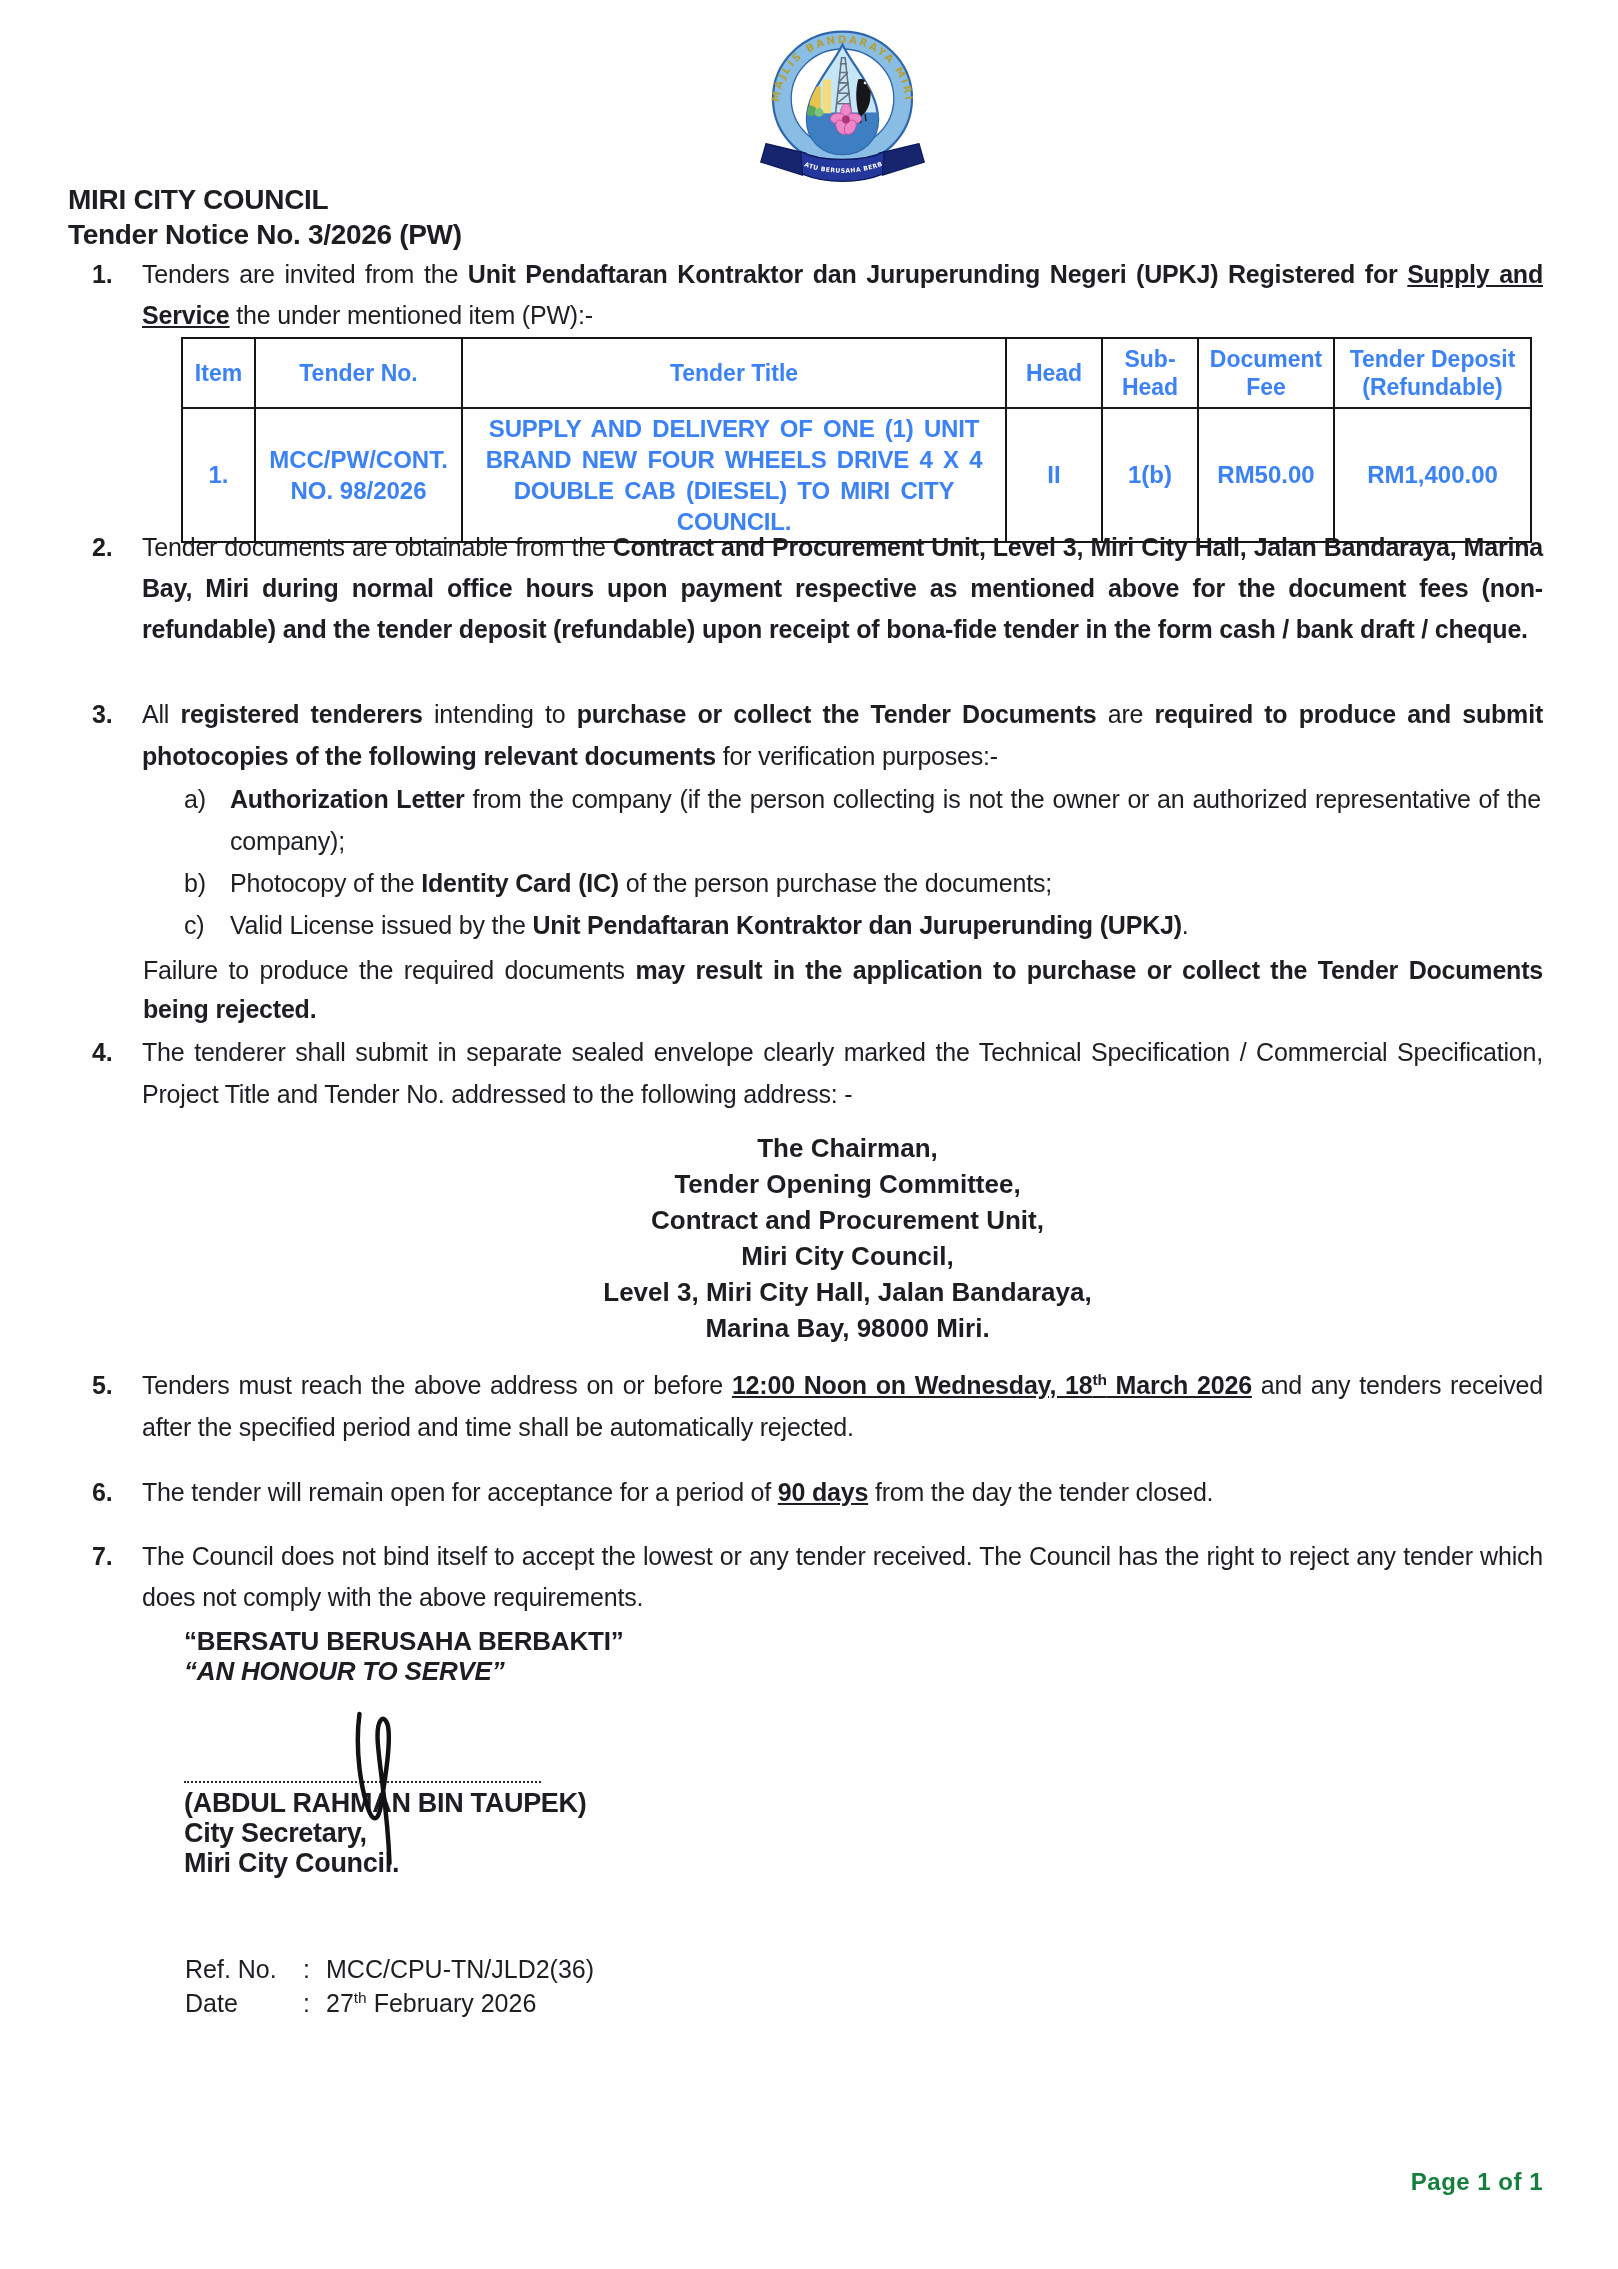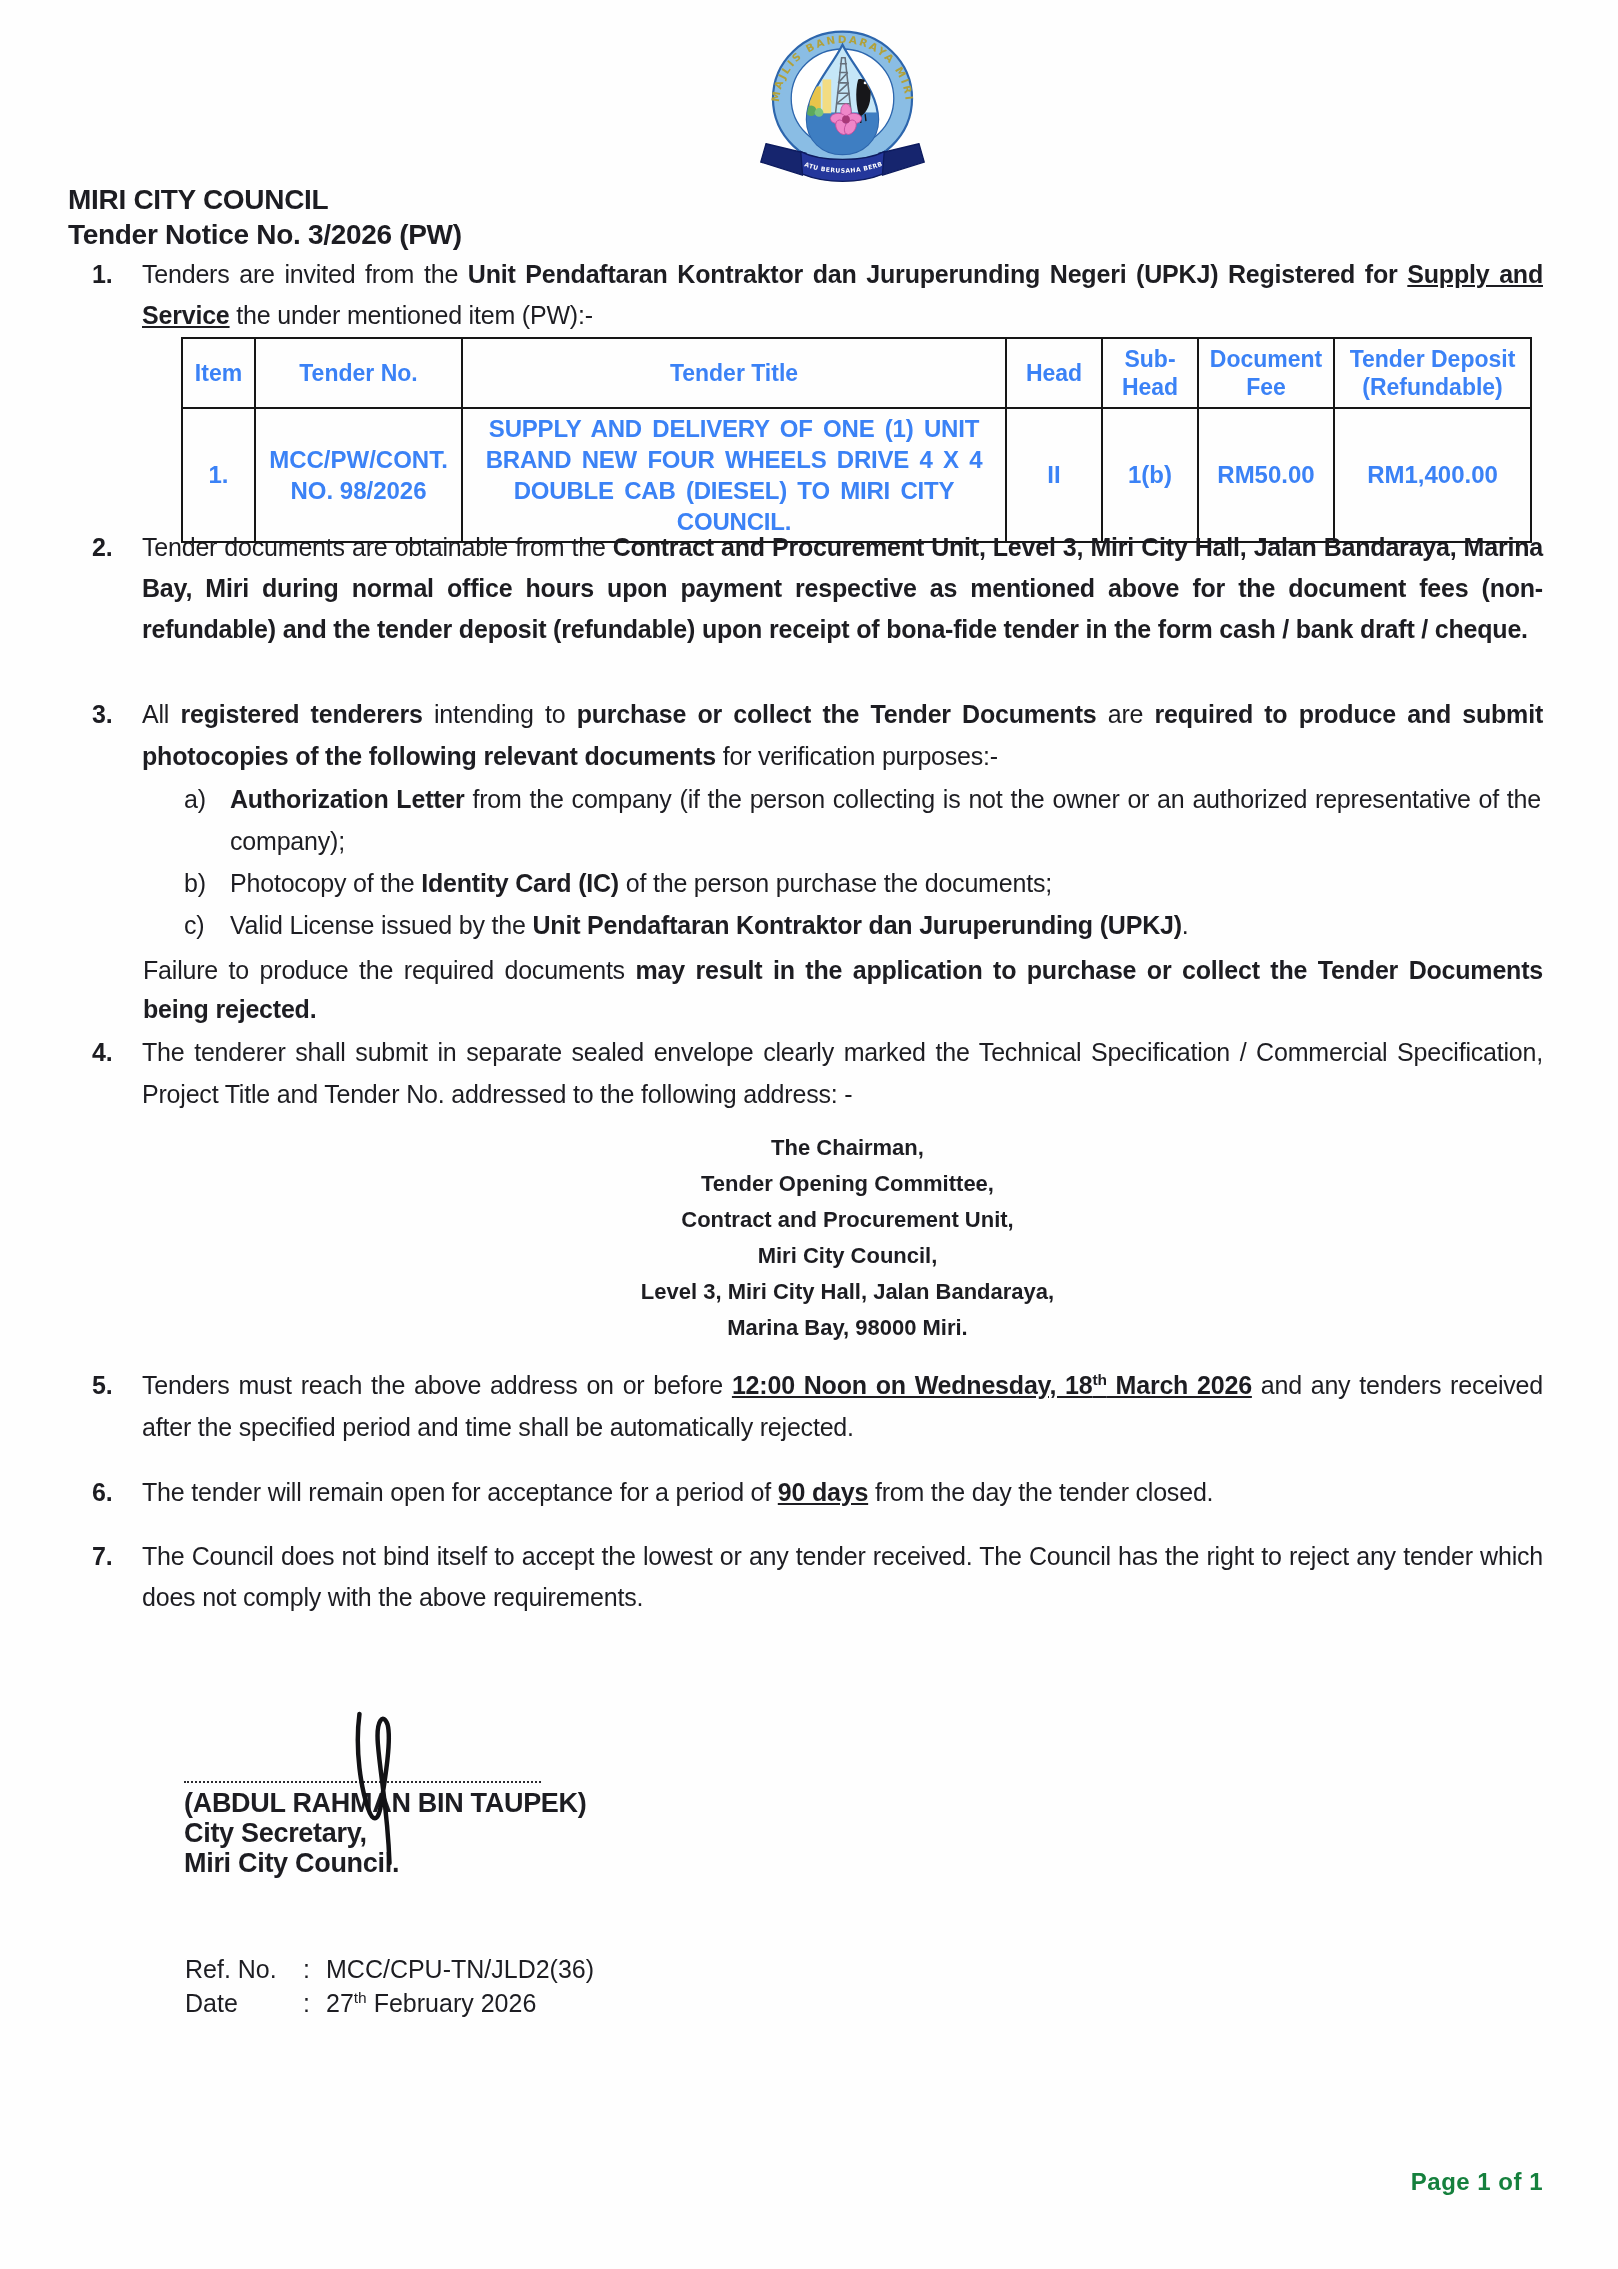--- a/index.html
+++ b/index.html
@@ -48,21 +48,21 @@
   
   .sublist{position:absolute;left:184px;right:78px;top:778px;font-size:25px;line-height:42px;letter-spacing:-0.2px;}
   .subitem{display:flex;}
   .subitem .marker{flex:none;width:46px;}
   .subitem .stext{flex:1;text-align:justify;}
   
   .plain{position:absolute;left:143px;right:76px;font-size:25px;letter-spacing:-0.2px;text-align:justify;}
   
   .address{
     position:absolute;top:1130px;left:76px;width:1543px;
-    text-align:center;font-weight:bold;font-size:22px;line-height:36px;
+    text-align:center;font-weight:bold;font-size:26px;line-height:36px;
   }
   .motto{position:absolute;top:1626px;left:184px;font-size:26px;font-weight:bold;line-height:30px;letter-spacing:-0.2px;}
   
   .sig-dots{position:absolute;top:1760px;left:184px;width:357px;height:21.3px;border-bottom:2.9px dotted #2a2a2e;}
   .sig-text{position:absolute;top:1788px;left:184px;font-size:27px;font-weight:bold;line-height:30px;letter-spacing:-0.3px;}
   .sig-stroke{position:absolute;top:1710px;left:338px;width:72px;height:157px;z-index:5;}
   
   .refblock{position:absolute;top:1952px;left:185px;font-size:25px;line-height:34px;}
   .refrow{display:flex;}
   .reflabel{width:118px;flex:none;}
@@ -243,20 +243,24 @@
   <div class="para" style="top:1471px;">
     <span class="num">6.</span>
     <span class="ptext"><span>The tender will remain open for acceptance for a period of </span><span class="b u">90 days</span><span> from the day the tender closed.</span></span>
   </div>
 
   <div class="para" style="top:1536px;line-height:41px;">
     <span class="num">7.</span>
     <span class="ptext"><span>The Council does not bind itself to accept the lowest or any tender received. The Council has the right to reject any tender which does not comply with the above requirements.</span></span>
   </div>
 
+  <div class="motto">
+    <div>“BERSATU BERUSAHA BERBAKTI”</div>
+    <div class="i">“AN HONOUR TO SERVE”</div>
+  </div>
 
   <svg class="sig-stroke" viewBox="0 0 74 162">
     <path d="M22,4 C17,42 24,82 31,102 C35,114 41,117 44,99 C49,68 55,30 51,15 C47,3 39,9 41,35 C44,72 51,102 53,158" fill="none" stroke="#121215" stroke-width="4.6" stroke-linecap="round"></path>
   </svg>
   <div class="sig-dots"></div>
   <div class="sig-text">
     <div>(ABDUL RAHMAN BIN TAUPEK)</div>
     <div>City Secretary,</div>
     <div>Miri City Council.</div>
   </div>

